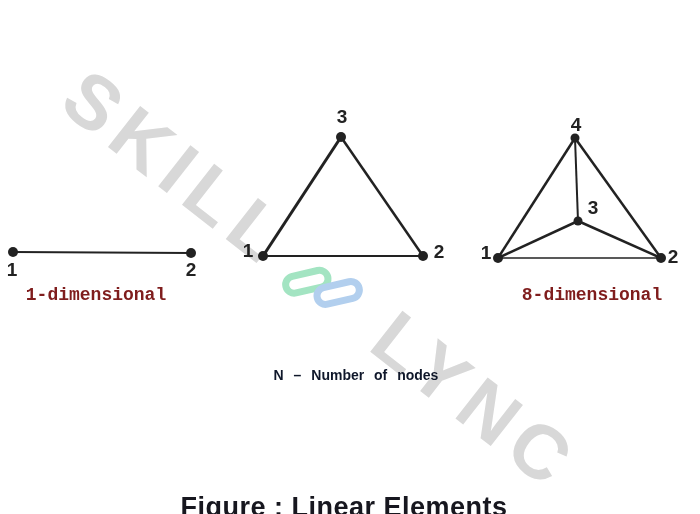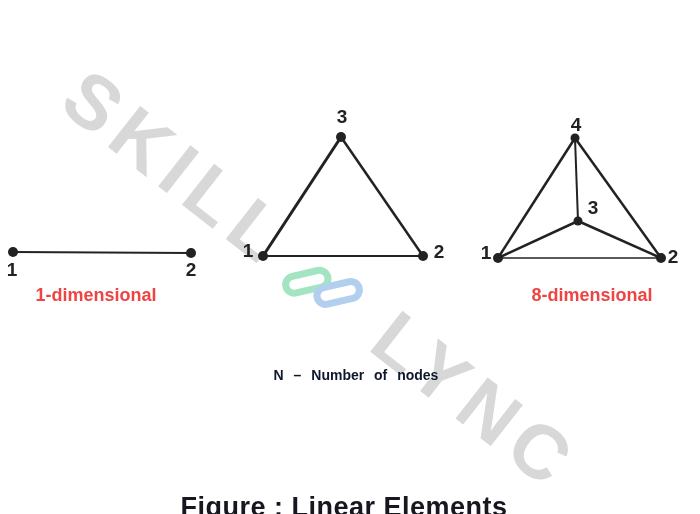--- a/index.html
+++ b/index.html
@@ -67,22 +67,23 @@
     color:var(--ink);
   }
   .caption{
     position:absolute;
     z-index:3;
     transform:translateX(-50%);
     text-align:right;
     font-weight:700;
     font-size:18px;
     line-height:21px;
-    color:#ef4444;
+    color:#7f1d1d;
     white-space:nowrap;
+    font-family:Liberation Mono, monospace;
   }
   .legend{
     position:absolute;
     z-index:3;
     transform:translate(-50%,-50%);
     font-weight:700;
     font-size:14px;
     word-spacing:6px;
     color:#0f172a;
     white-space:nowrap;

